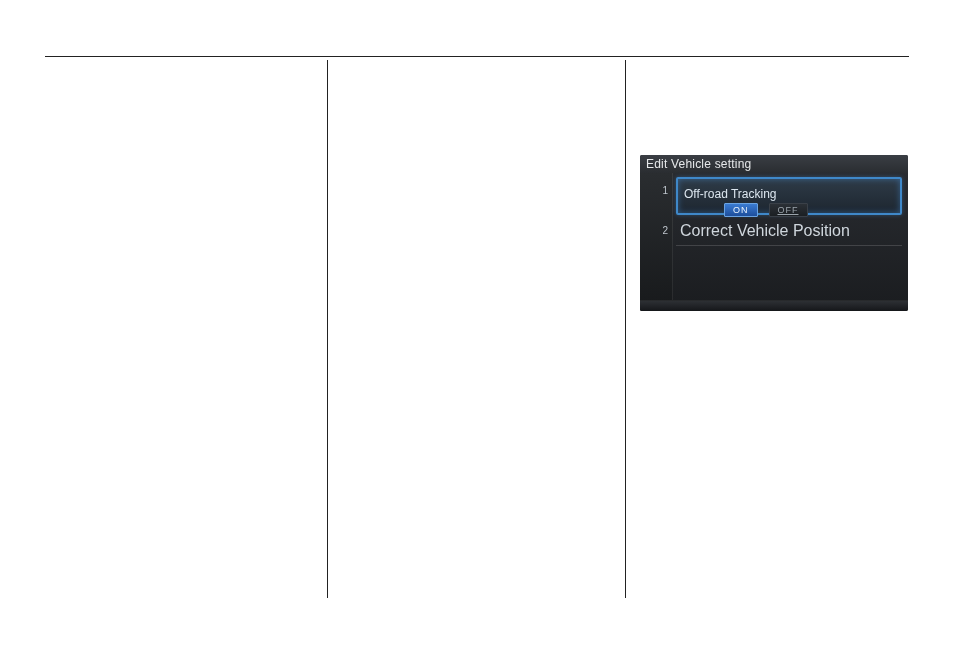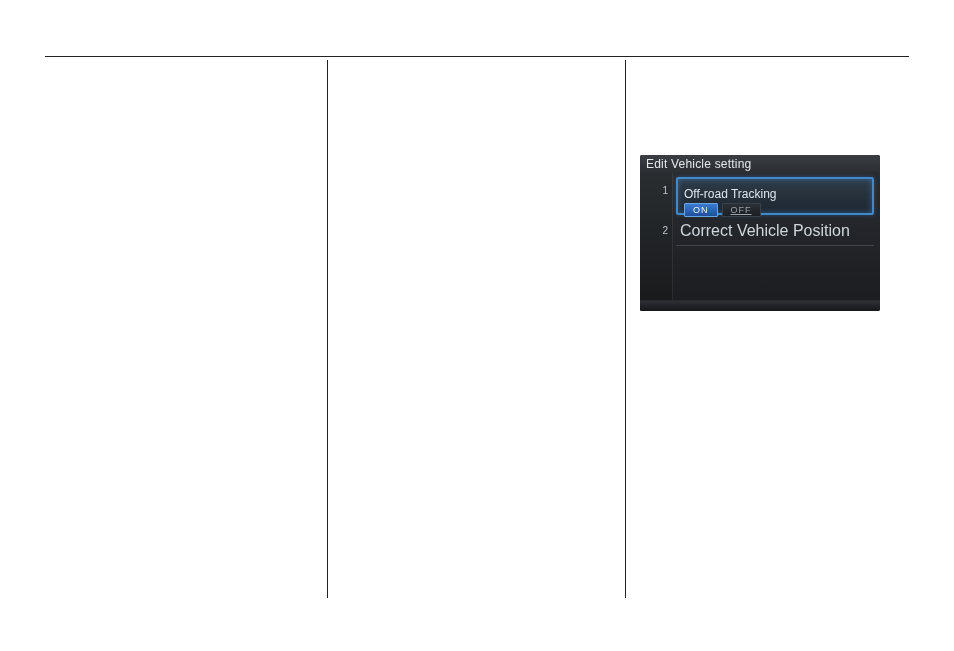--- a/index.html
+++ b/index.html
@@ -25,21 +25,21 @@
     border-top: 1.5px solid #222;
   }
   .col-sep-1 { position: absolute; top: 60px; left: 327px; width: 0; height: 538px; border-left: 1px solid #222; }
   .col-sep-2 { position: absolute; top: 60px; left: 625px; width: 0; height: 538px; border-left: 1px solid #222; }
 
   
   .device {
     position: absolute;
     top: 155px;
     left: 640px;
-    width: 240px;
+    width: 268px;
     height: 156px;
     background: linear-gradient(#2b2e33, #1a1c1f);
     border-radius: 2px;
     overflow: hidden;
   }
   .device-titlebar {
     position: absolute; top: 0; left: 0; right: 0; height: 18px;
     background: linear-gradient(#3a3e44, #2a2d31);
     color: #e6e8ea;
     font-size: 12px;
@@ -74,21 +74,21 @@
   .row1 {
     top: 4px; height: 38px;
     background: linear-gradient(#2e3b47, #1d2630);
     border: 2px solid #3f88c9;
     border-radius: 2px;
     box-shadow: 0 0 6px rgba(70,150,230,0.45) inset, 0 0 4px rgba(70,150,230,0.35);
     padding: 8px 6px;
     box-sizing: border-box;
   }
   .row1-label { font-size: 12px; color: #dce6ef; line-height: 14px; }
-  .toggle-wrap { display: flex; gap: 4px; margin-top: 2px; }
+  .toggle-wrap { display: flex; gap: 11px; margin-top: 2px; margin-left: 40px; }
   .toggle-on, .toggle-off {
     font-size: 9px; line-height: 12px; height: 12px;
     padding: 0 8px;
     text-align: center; letter-spacing: 1px;
     border-radius: 1px;
   }
   .toggle-on {
     color: #eaf4ff;
     background: linear-gradient(#3b7bd1, #1d4e9c);
     border: 1px solid #6aa3e2;

